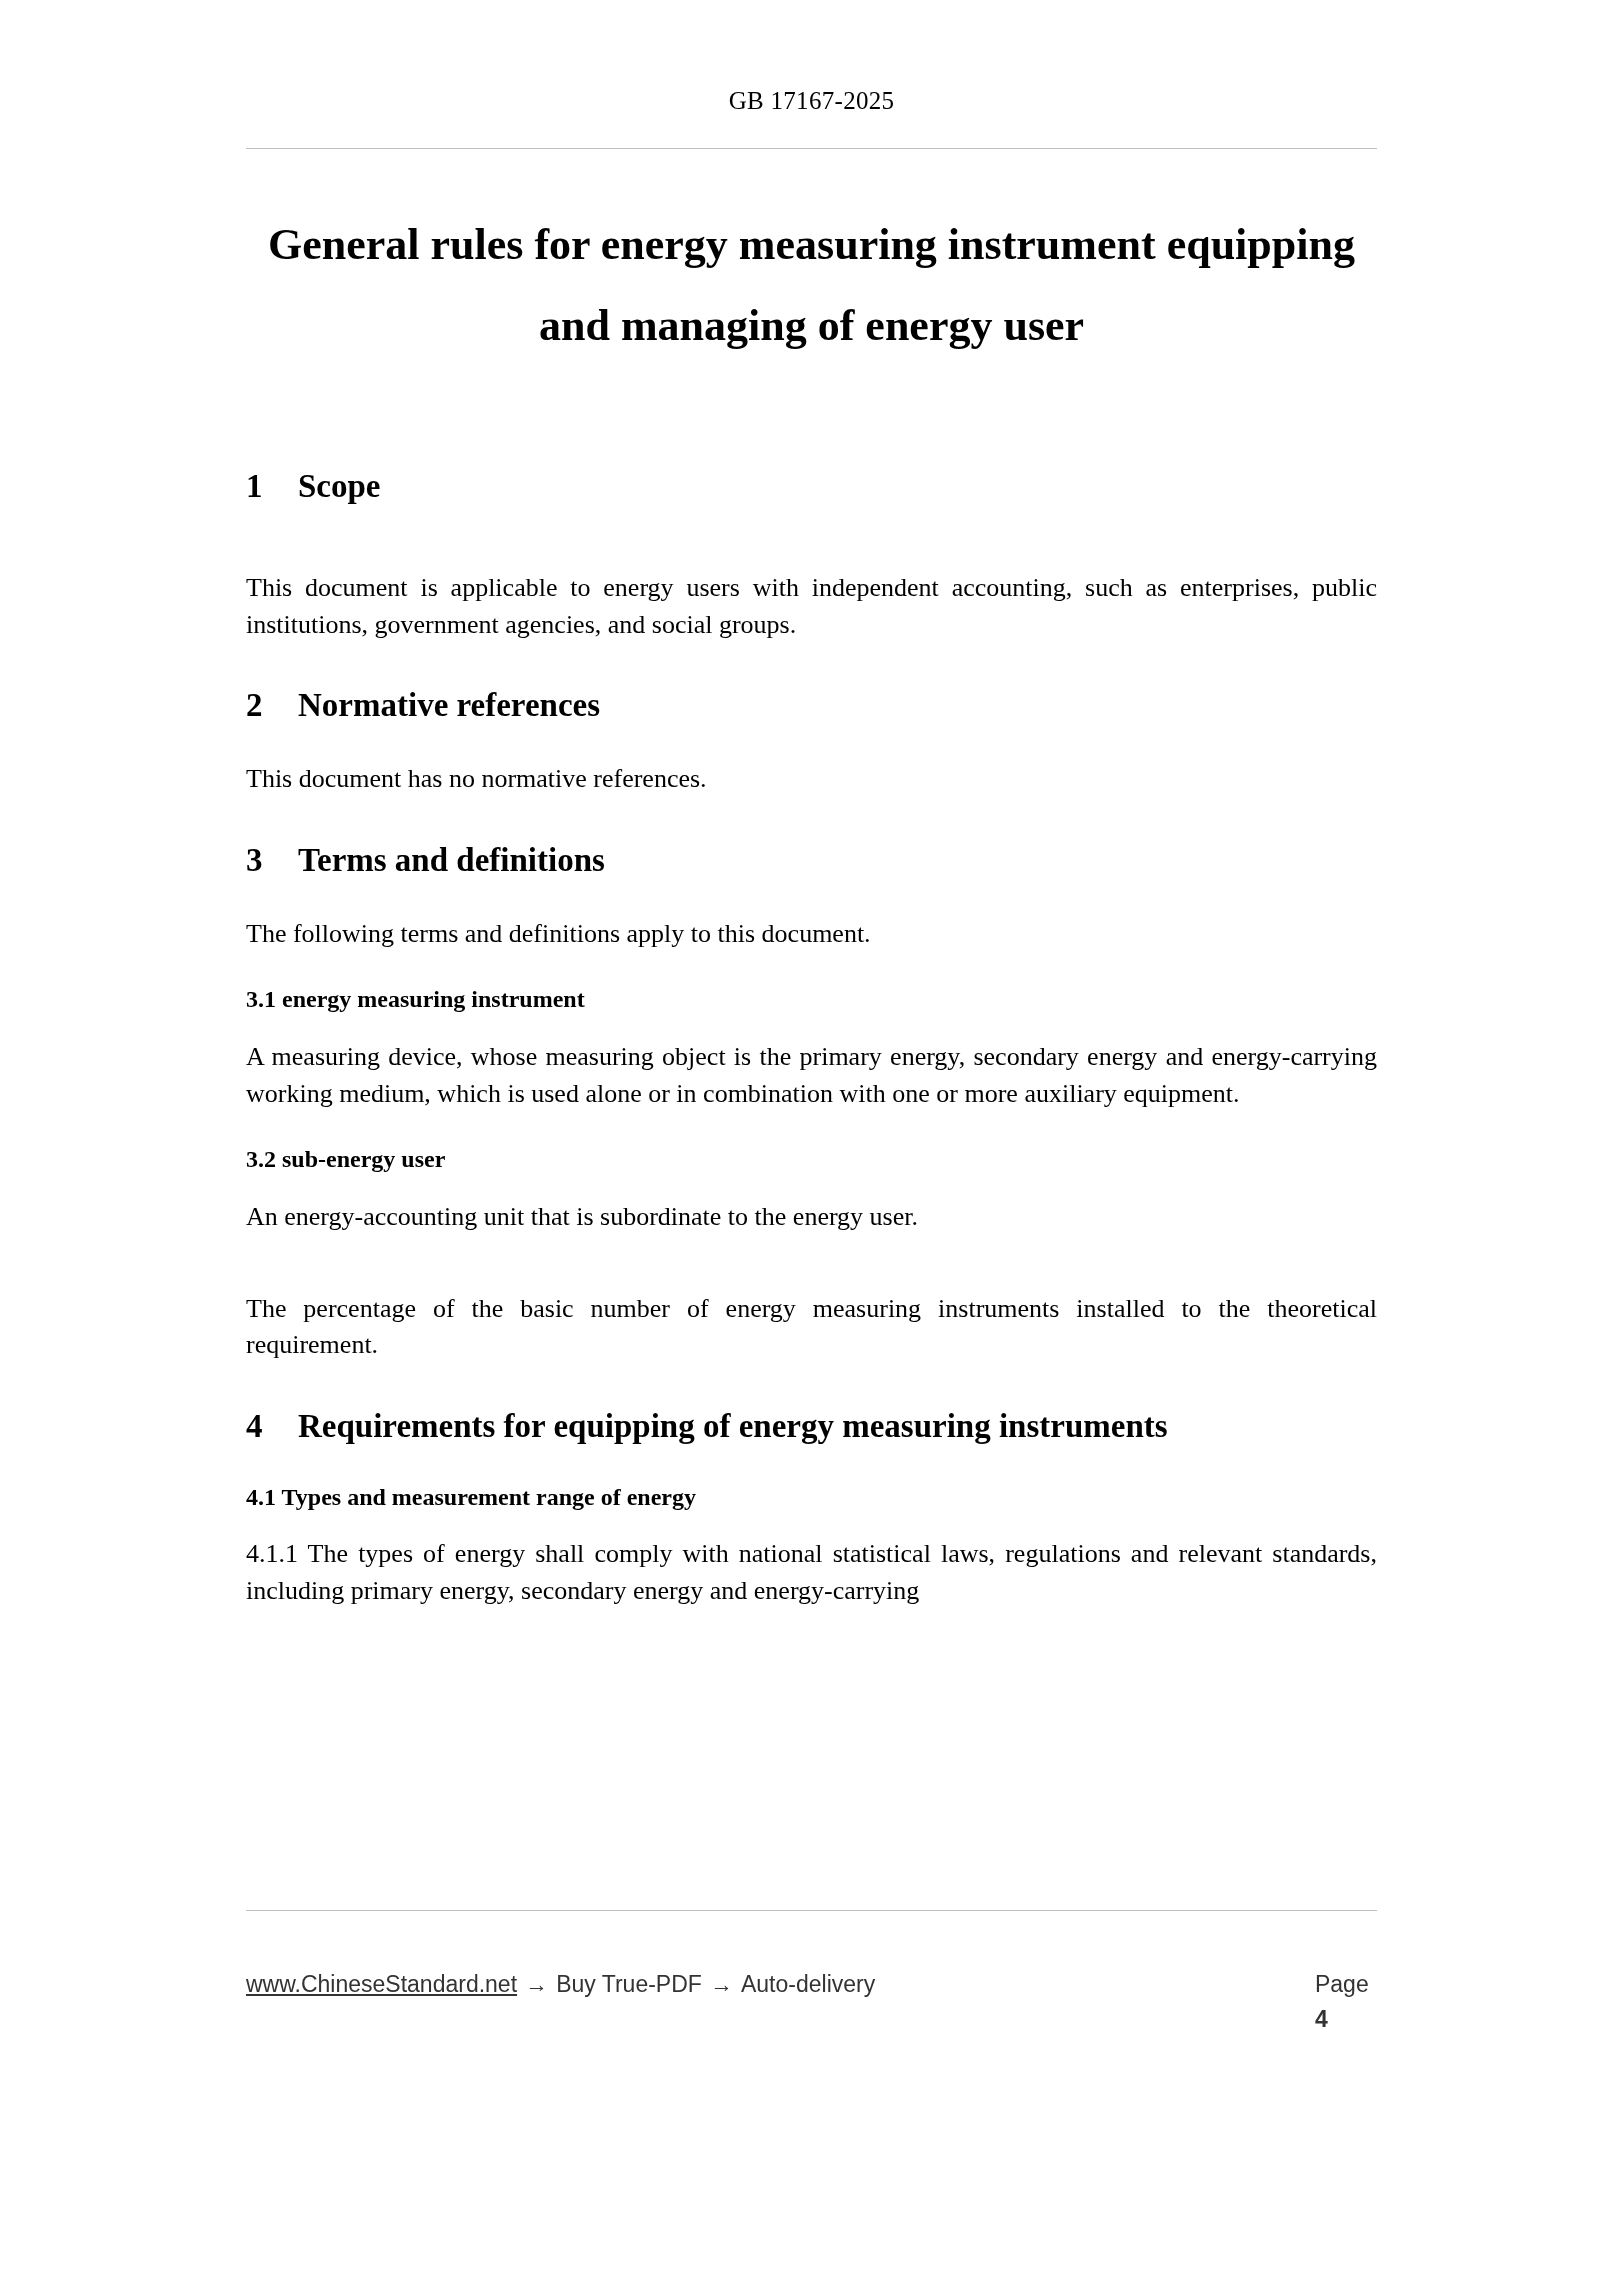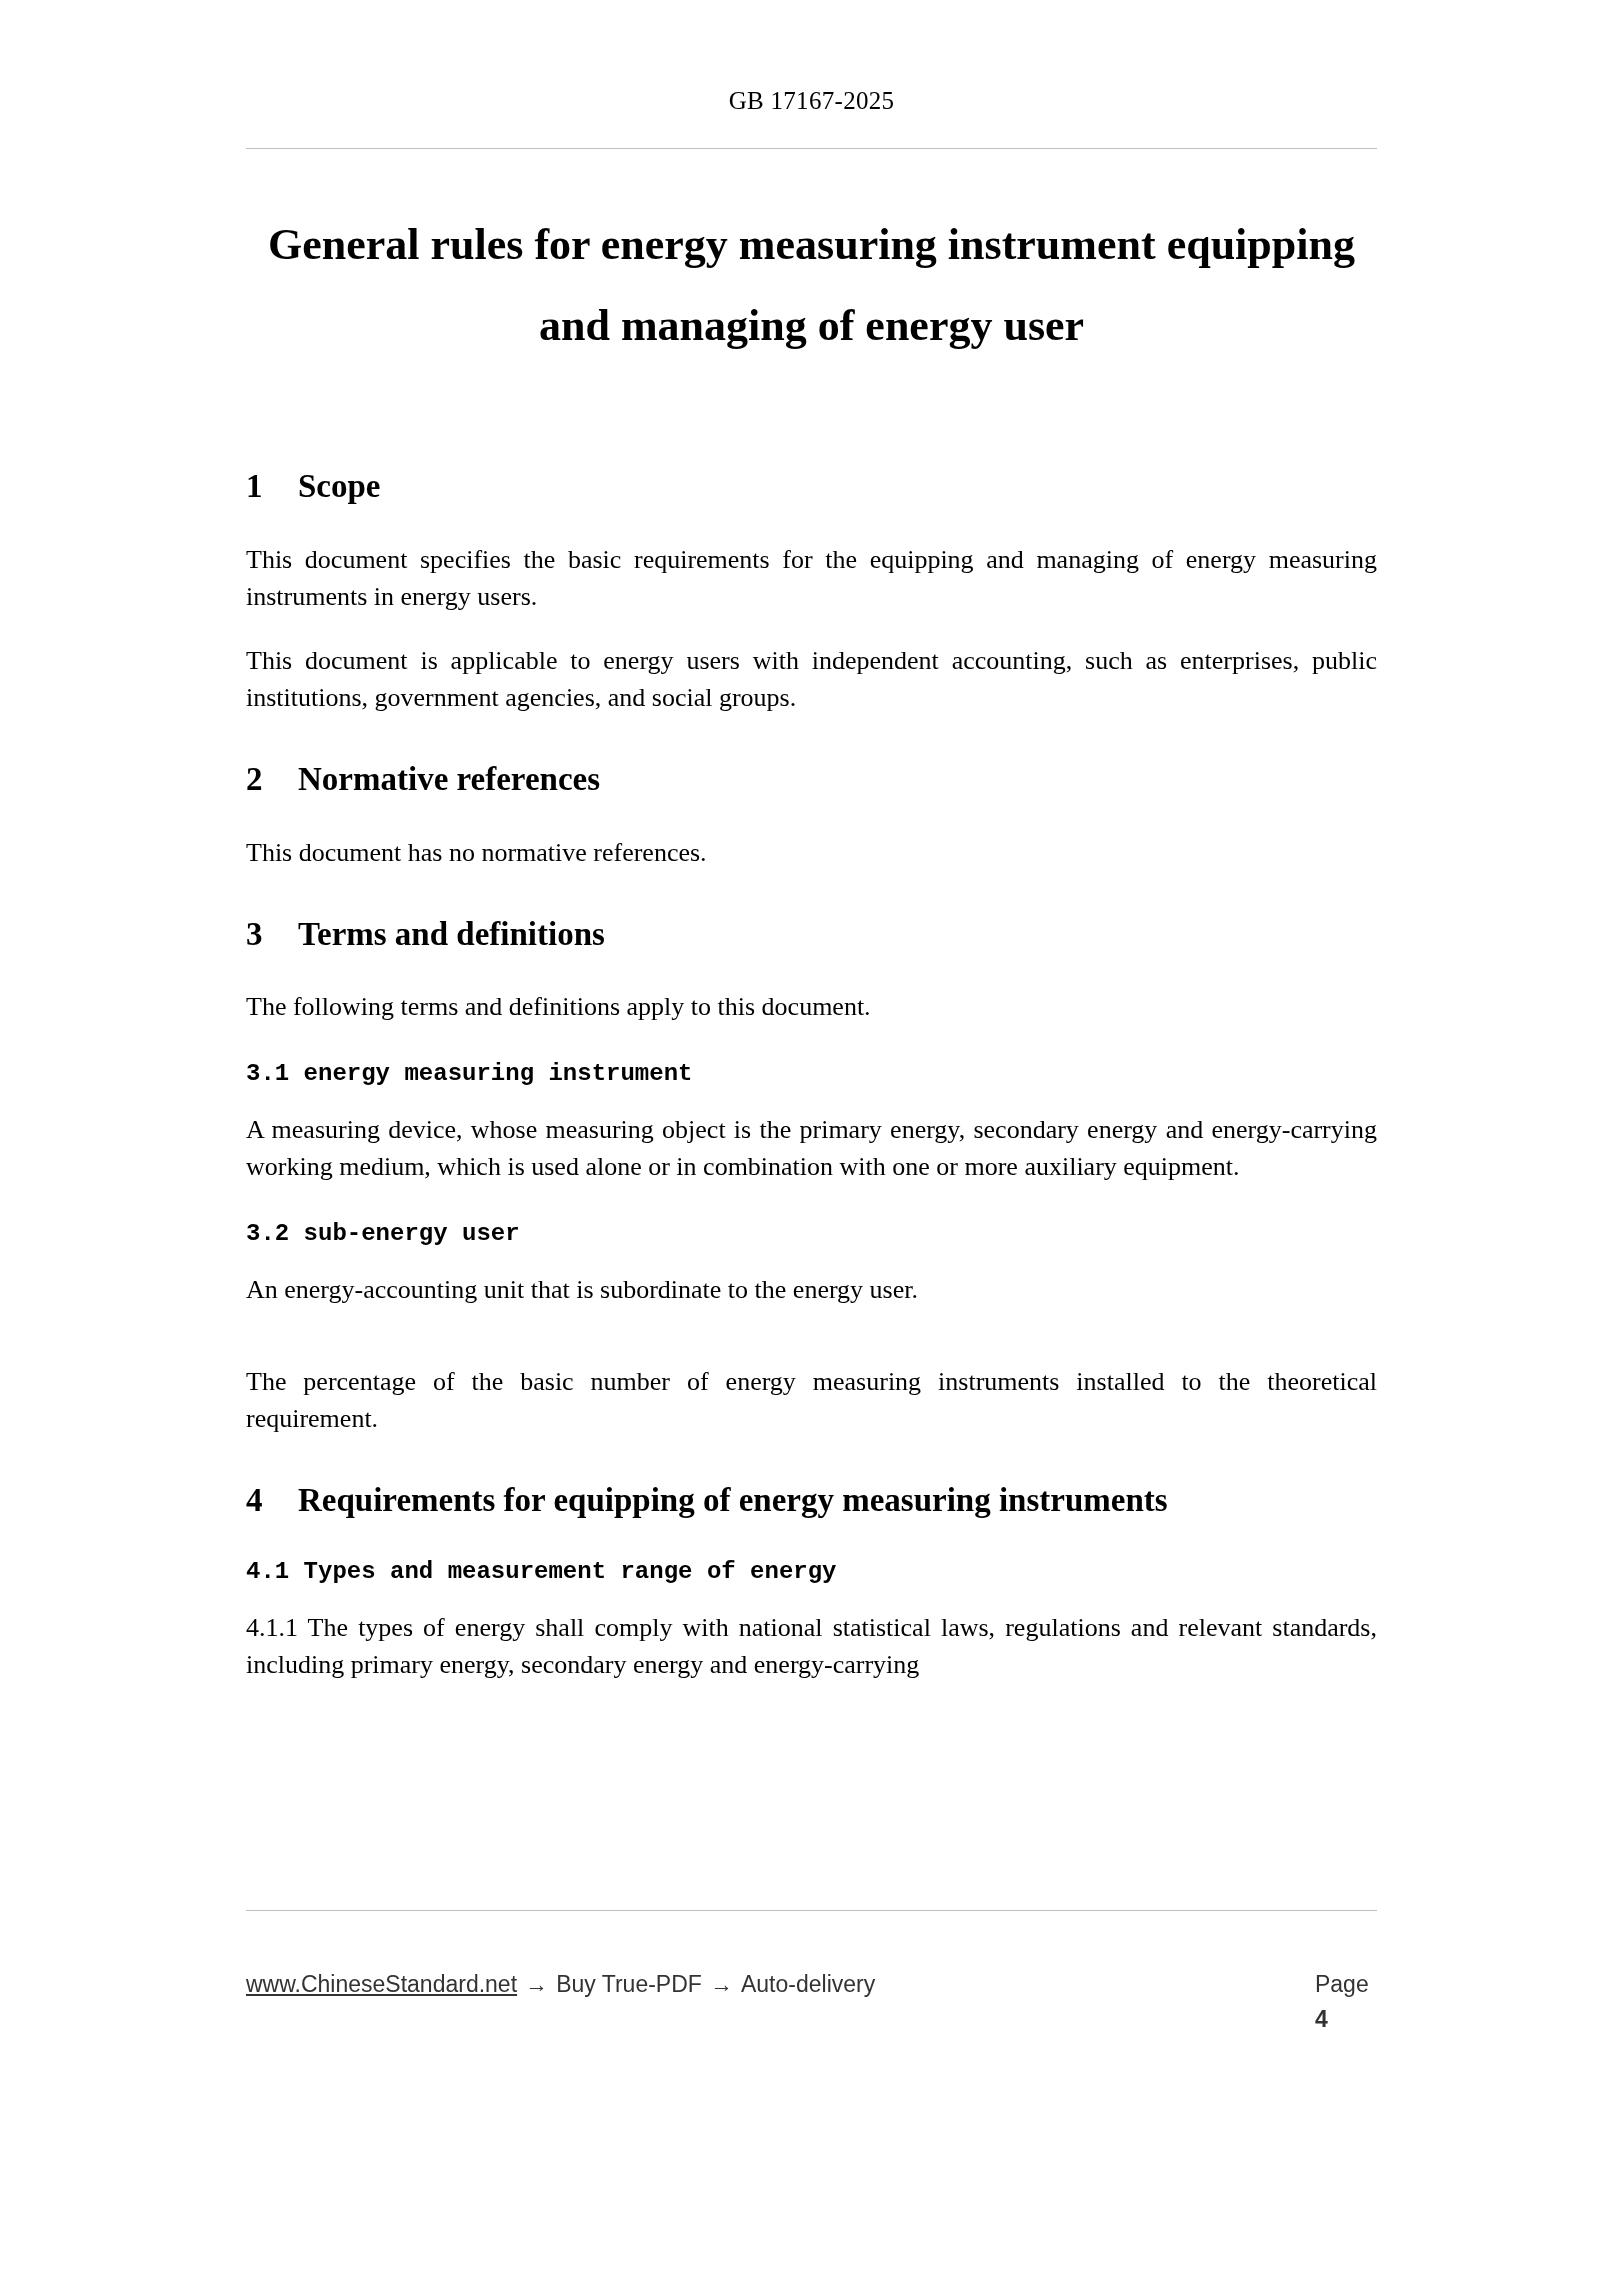--- a/index.html
+++ b/index.html
@@ -78,21 +78,20 @@
   h1.clause.wide .num {
     width: 52px;
     flex: 0 0 52px;
   }
   h2.subclause {
     font-size: 24px;
     font-weight: bold;
     margin: 0;
     padding: 0;
     line-height: 1.3;
-    font-family: Liberation Mono, monospace;
   }
   p.para {
     font-size: 26px;
     line-height: 1.42;
     margin: 0;
     padding: 0;
     text-align: justify;
     text-justify: inter-word;
   }
   .sp-after-h1 { height: 35px; }
@@ -164,21 +163,20 @@
       <span class="line2">and managing of energy user</span>
     </div>
 
     <div class="body">
 
       <h1 class="clause">
         <span class="num">1</span>
         <span>Scope</span>
       </h1>
       <div class="sp-after-h1"></div>
-      <p class="para">This document specifies the basic requirements for the equipping and managing of energy measuring instruments in energy users.</p>
       <div class="sp-after-p"></div>
       <p class="para">This document is applicable to energy users with independent accounting, such as enterprises, public institutions, government agencies, and social groups.</p>
 
       <div class="sp-before-h1"></div>
 
       <h1 class="clause">
         <span class="num">2</span>
         <span>Normative references</span>
       </h1>
       <div class="sp-after-h1"></div>

